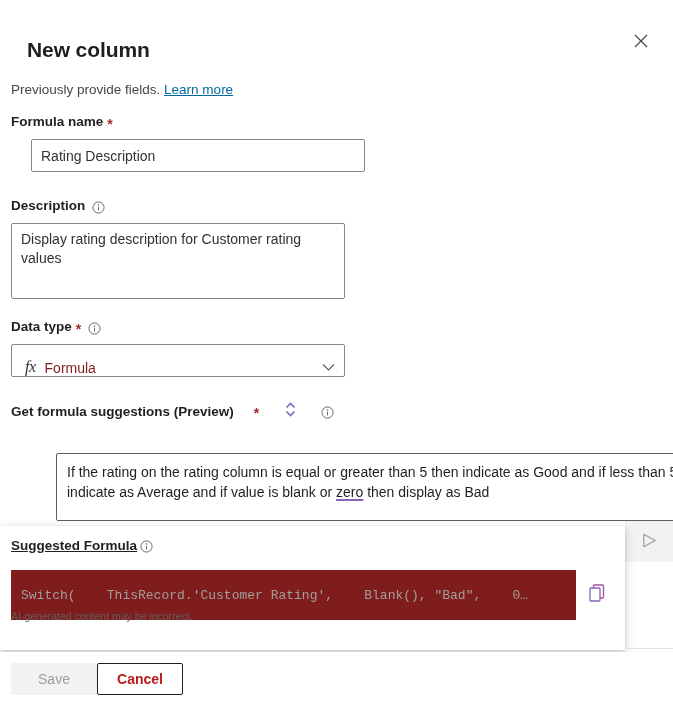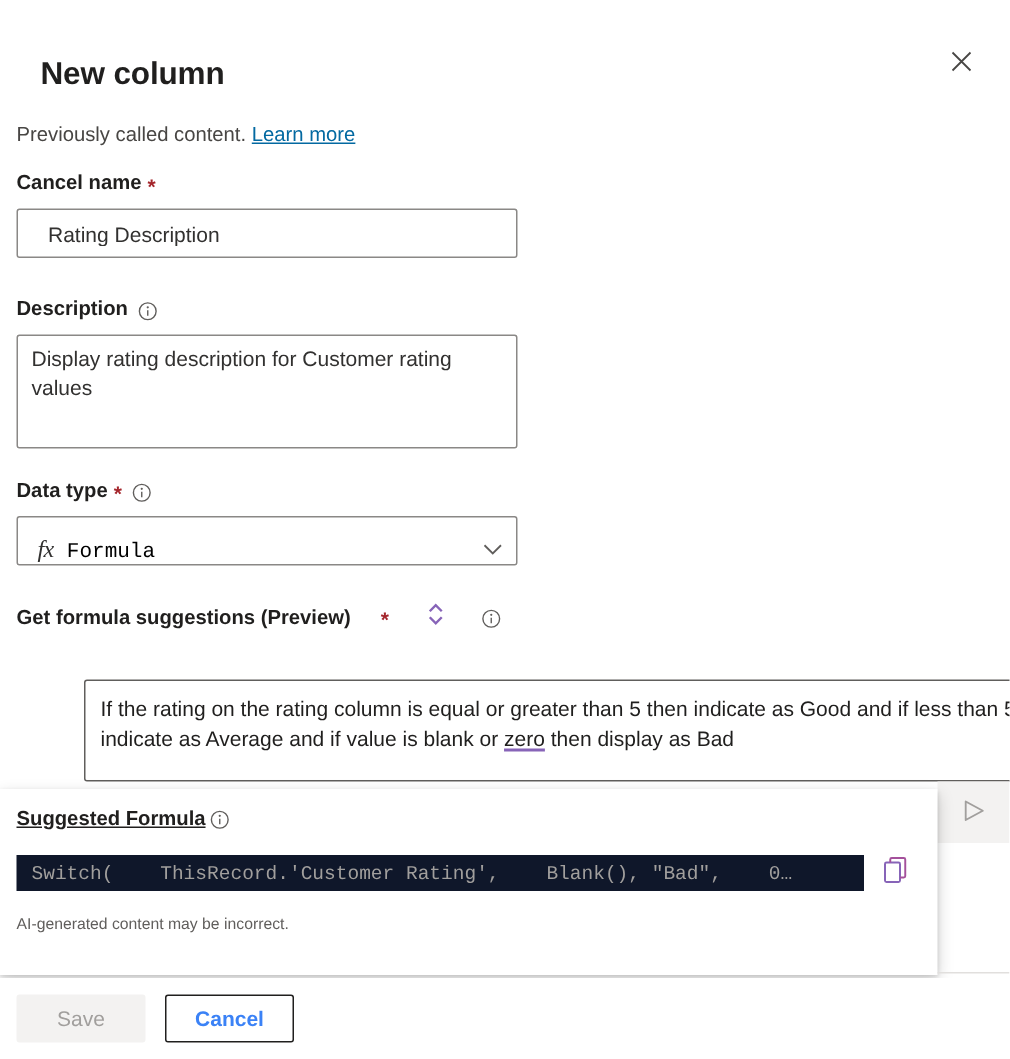--- a/index.html
+++ b/index.html
@@ -89,26 +89,27 @@
     position: relative;
     top: 1px;
   }
 
   .text-input {
     box-sizing: border-box;
     width: 334px;
     height: 33px;
     border: 1px solid #8a8886;
     border-radius: 2px;
-    padding: 0 20px;
+    padding: 0 9px;
     font-family: "Liberation Sans", sans-serif;
     font-size: 14px;
     color: #323130;
     background: #fff;
     outline: none;
+    margin-left: 20px;
   }
 
   .text-area {
     box-sizing: border-box;
     width: 334px;
     height: 76px;
     border: 1px solid #8a8886;
     border-radius: 2px;
     padding: 6px 9px;
     font-family: "Liberation Sans", sans-serif;
@@ -136,23 +137,22 @@
   }
   .fx-icon {
     font-family: "Liberation Serif", serif;
     font-style: italic;
     font-size: 16px;
     color: #323130;
     letter-spacing: -0.5px;
   }
   .dropdown-value {
     font-size: 14px;
-    color: #000000;
+    color: #7f1d1d;
     flex: 1;
-    font-family: Liberation Mono, monospace;
   }
 
   
   .section-head {
     position: absolute;
     left: 11px;
     top: 402px;
     display: flex;
     align-items: center;
     gap: 20px;
@@ -258,22 +258,22 @@
   .formula-row {
     position: absolute;
     left: 11px;
     top: 44px;
     display: flex;
     align-items: stretch;
     gap: 6px;
   }
   .formula-box {
     width: 565px;
-    height: 24px;
-    background: #0f172a;
+    height: 50px;
+    background: #7f1d1d;
     display: flex;
     align-items: center;
     padding: 0 10px;
     box-sizing: border-box;
     font-family: "Liberation Mono", monospace;
     font-size: 13px;
     color: #a19f9d;
     white-space: pre;
     overflow: hidden;
   }
@@ -309,21 +309,21 @@
   .footer {
     position: absolute;
     left: 0;
     top: 652px;
     width: 673px;
     height: 54px;
     background: #ffffff;
     display: flex;
     align-items: center;
     padding-left: 11px;
-    gap: 13px;
+    gap: 0;
     box-sizing: border-box;
   }
   .btn {
     height: 32px;
     min-width: 86px;
     font-family: "Liberation Sans", sans-serif;
     font-size: 14px;
     border-radius: 2px;
     cursor: pointer;
     padding: 0 16px;
@@ -331,48 +331,48 @@
   .btn-save {
     background: #f3f2f1;
     border: 1px solid #f3f2f1;
     color: #a19f9d;
     cursor: default;
     font-weight: 400;
   }
   .btn-cancel {
     background: #ffffff;
     border: 1px solid #201f1e;
-    color: #3b82f6;
+    color: #b91c1c;
     font-weight: 600;
   }
 </style>
 </head>
 <body>
 
 <div class="panel">
 
   <div class="header">
     <div class="title">New column</div>
     <div class="subtitle">
-      <span>Previously called content.</span>
+      <span>Previously provide fields.</span>
       <a href="#">Learn more</a>
     </div>
   </div>
 
   <button class="close-btn">
     <span>
       <svg width="14" height="14" viewBox="0 0 14 14" aria-hidden="true">
         <path d="M1 1 L13 13 M13 1 L1 13" stroke="#484644" stroke-width="1.2" fill="none"></path>
       </svg>
     </span>
   </button>
 
   <div class="field" style="top:113px;">
     <div class="field-label">
-      <span>Cancel name</span>
+      <span>Formula name</span>
       <span class="req">*</span>
     </div>
     <input class="text-input" style="margin-top: 8px;" type="text" value="Rating Description">
   </div>
 
   <div class="field" style="top:197px;">
     <div class="field-label">
       <span>Description</span>
       <span class="info-icon">
         <svg width="13" height="13" viewBox="0 0 14 14" aria-hidden="true">

